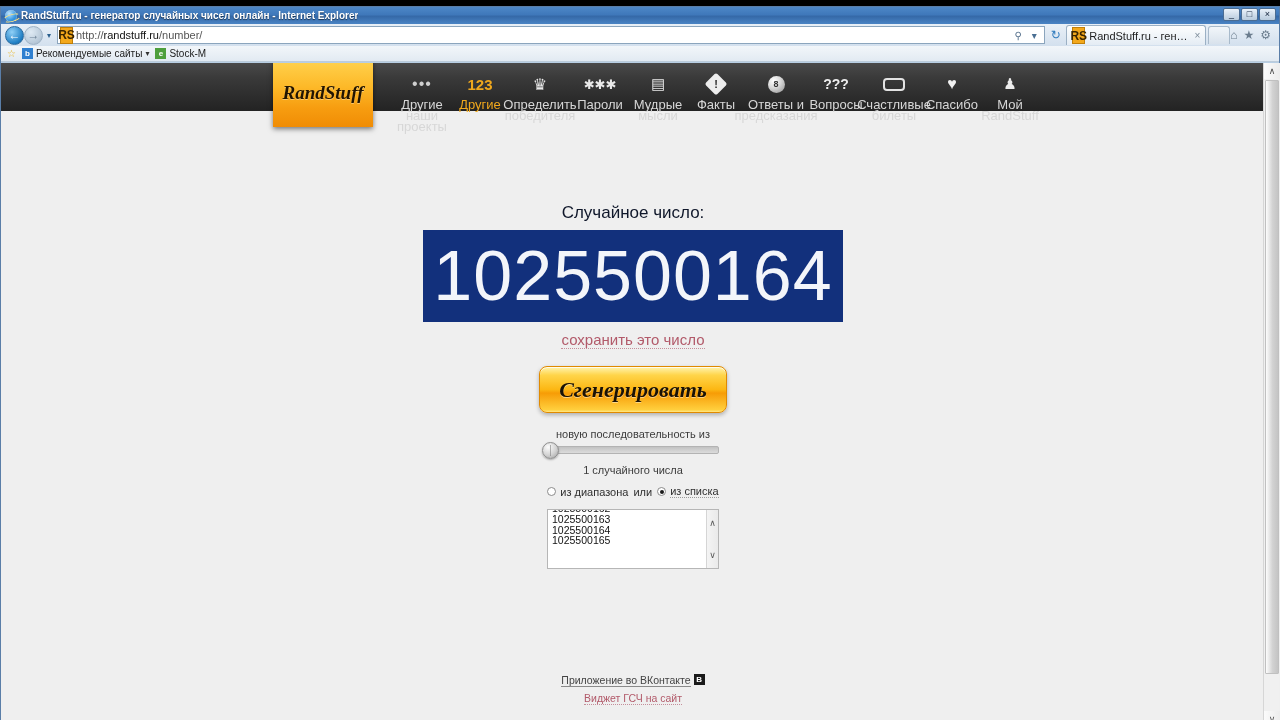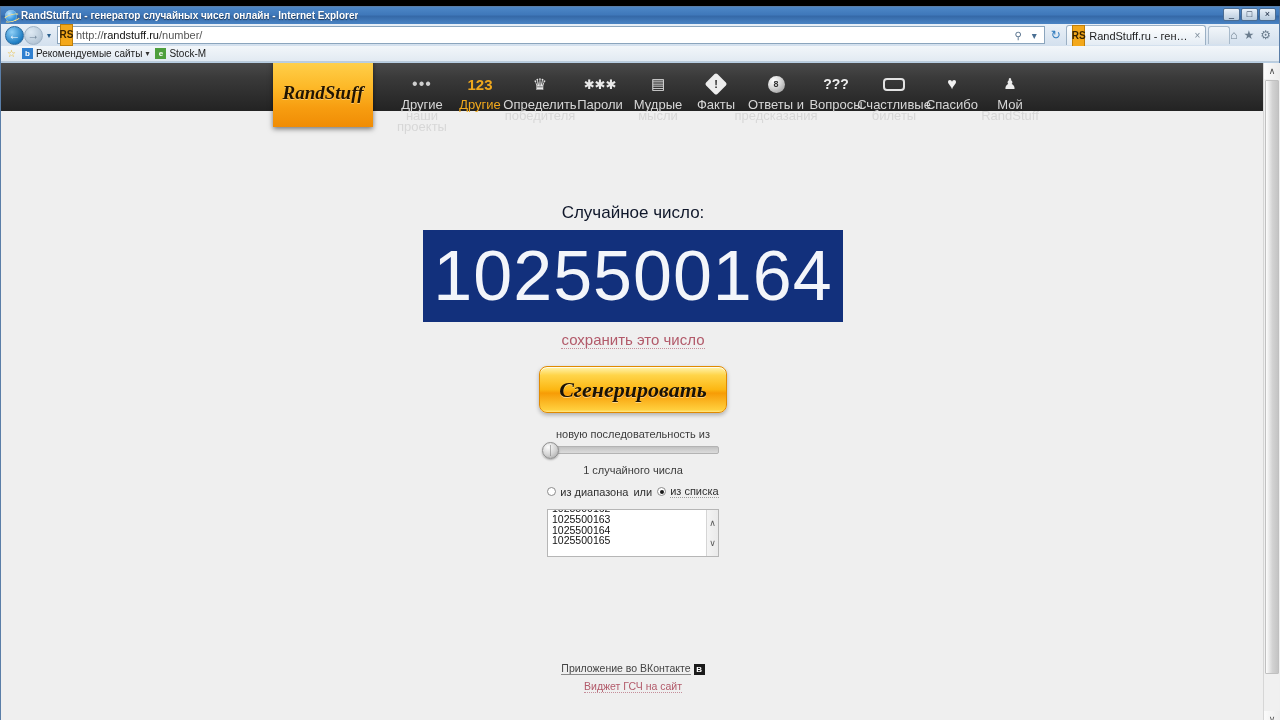--- a/index.html
+++ b/index.html
@@ -64,22 +64,22 @@
   .navbtn.back { background:radial-gradient(circle at 35% 30%,#8fd0f7,#1f7ec4 70%,#12568d); border:1px solid #2b6b9e; }
   .navbtn.fwd  { background:radial-gradient(circle at 35% 30%,#dfeaf4,#b7c8d8 70%,#97a9b9); border:1px solid #9fb3c6; color:#6d8296; }
   .drop-caret { width:12px; text-align:center; color:#2b5f8d; font-size:8px; flex:0 0 auto; }
   .addrbar {
     flex:1 1 auto; height:18px; margin:0 2px;
     background:#fff; border:1px solid #8ba5bd;
     display:flex; align-items:center; padding:0 2px; gap:3px;
     position:relative;
   }
   .site-favicon {
-    width:13px; height:22px; flex:0 0 auto; background:#f3a81b;
-    border:1px solid #c07f09; color:#3a2500; font-size:10px; font-weight:bold;
+    width:13px; height:17px; flex:0 0 auto; background:#f3a81b;
+    border:1px solid #c07f09; color:#3a2500; font-size:12px; font-weight:bold;
     display:flex; align-items:center; justify-content:center; line-height:1;
   }
   .url-text { font-size:11px; color:#555; white-space:nowrap; }
   .url-text b { color:#111; font-weight:normal; }
   .addr-icons { margin-left:auto; display:flex; align-items:center; gap:2px; padding-right:1px; }
   .mini-ico { width:14px; height:15px; display:flex; align-items:center; justify-content:center; font-size:10px; color:#4a6f93; }
   .srch-ico { color:#55708c; }
   .refresh-ico { width:17px; text-align:center; color:#2f7bbd; font-size:12px; flex:0 0 auto; }
 
   
@@ -255,21 +255,21 @@
     vertical-align:-1px;
   }
   .radio-dot.on::after {
     content:""; width:4px; height:4px; border-radius:50%; background:#1a1a1a;
   }
   .radio-opt { display:flex; align-items:center; gap:4px; }
   .radio-opt .dotted { border-bottom:1px dotted #9a9a9a; }
 
   .listbox-wrap { display:flex; justify-content:center; margin-top:11px; }
   .listbox {
-    position:relative; width:172px; height:48px;
+    position:relative; width:172px; height:60px;
     background:#fff; border:1px solid #b6b6b6;
     overflow:hidden;
   }
   .listbox-inner {
     position:absolute; left:0; top:-7px; width:158px;
     padding:0 0 0 4px;
   }
   .list-item {
     font-size:10.5px; line-height:10.8px; color:#111; height:10.8px;
     font-family:"Liberation Sans", sans-serif;
@@ -279,21 +279,21 @@
     position:absolute; right:0; top:0; width:12px; height:100%;
     background:linear-gradient(to right,#f4f4f4,#eaeaea);
     border-left:1px solid #d5d5d5;
     display:flex; flex-direction:column; justify-content:space-between;
     align-items:center; padding:9px 0;
   }
   .lb-arrow { font-size:9px; color:#5a5a5a; line-height:8px; }
 
   .footer { text-align:center; margin-top:105px; }
   .footer-row1 {
-    display:flex; align-items:flex-end; justify-content:center; gap:3px;
+    display:flex; align-items:flex-start; justify-content:center; gap:3px;
   }
   .footer-row1 span.lnk {
     font-size:10.5px; color:#444; border-bottom:1px solid #8a8a8a;
   }
   .vk-badge {
     width:11px; height:11px; background:#1a1a1a; color:#fff;
     font-size:8px; font-weight:bold; display:flex; align-items:center; justify-content:center;
     font-family:"Liberation Sans", sans-serif;
   }
   .footer-row2 { margin-top:4px; }

